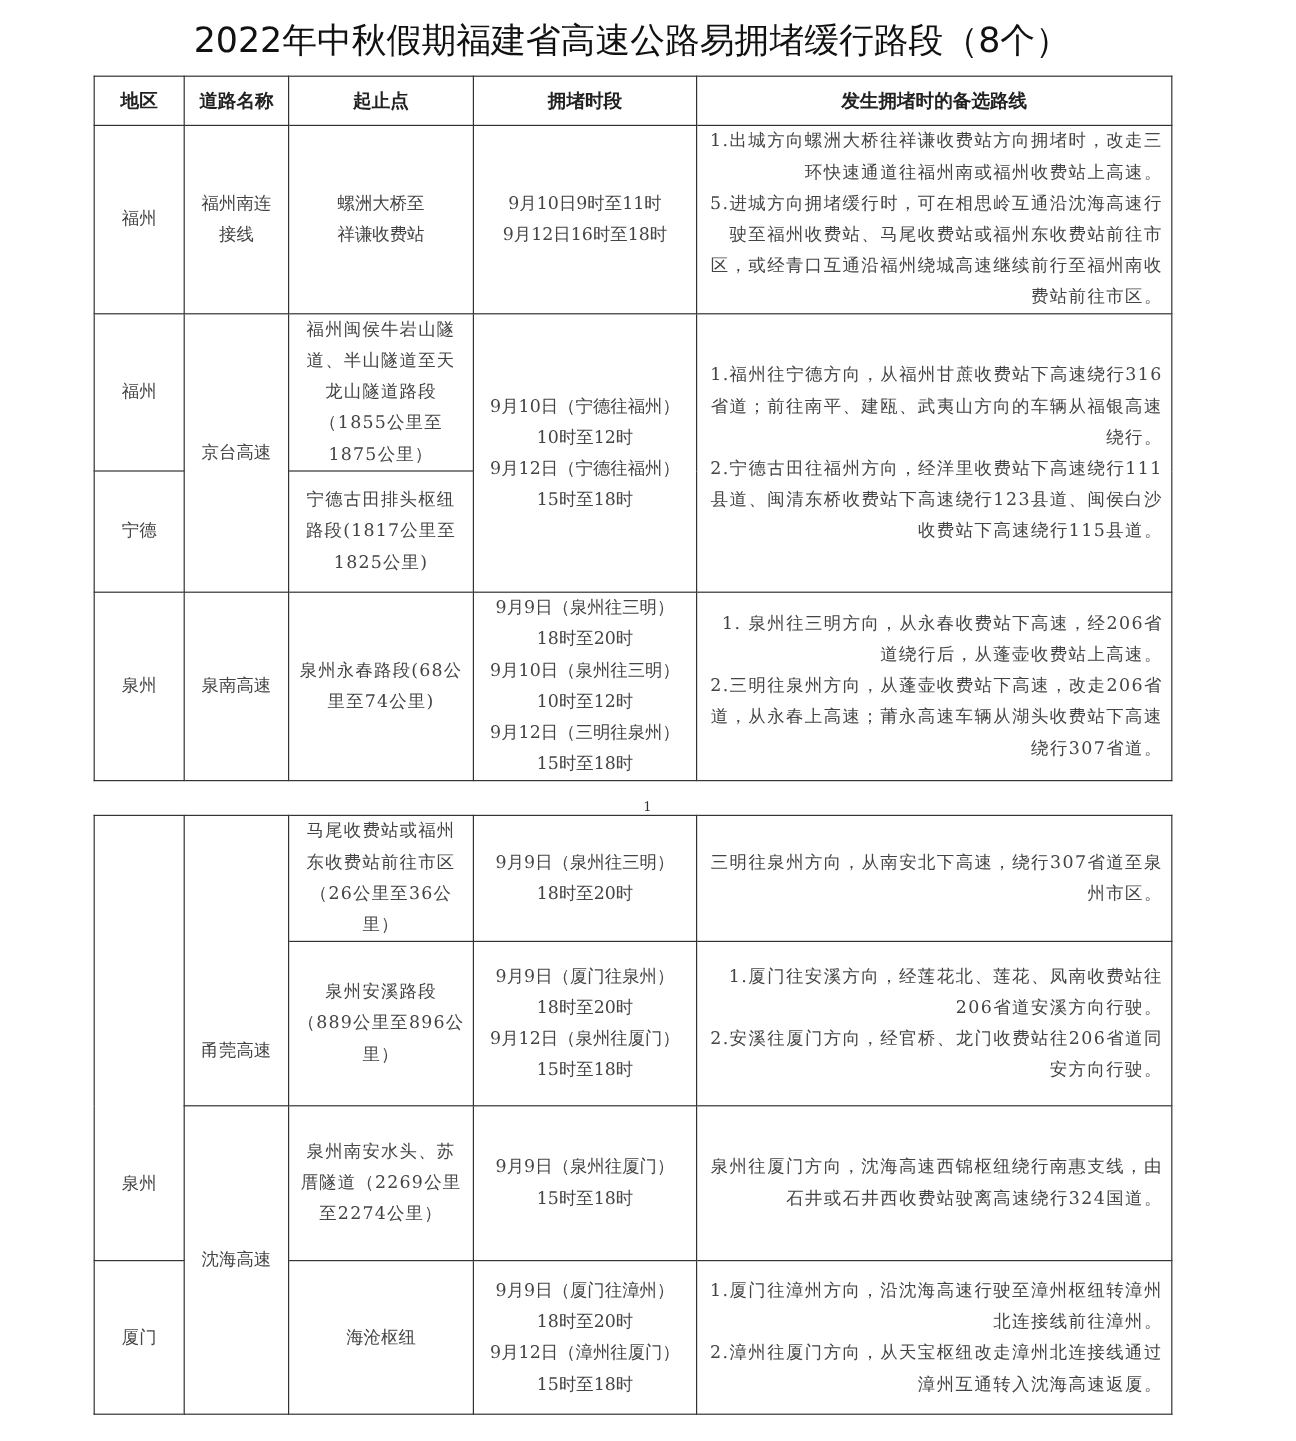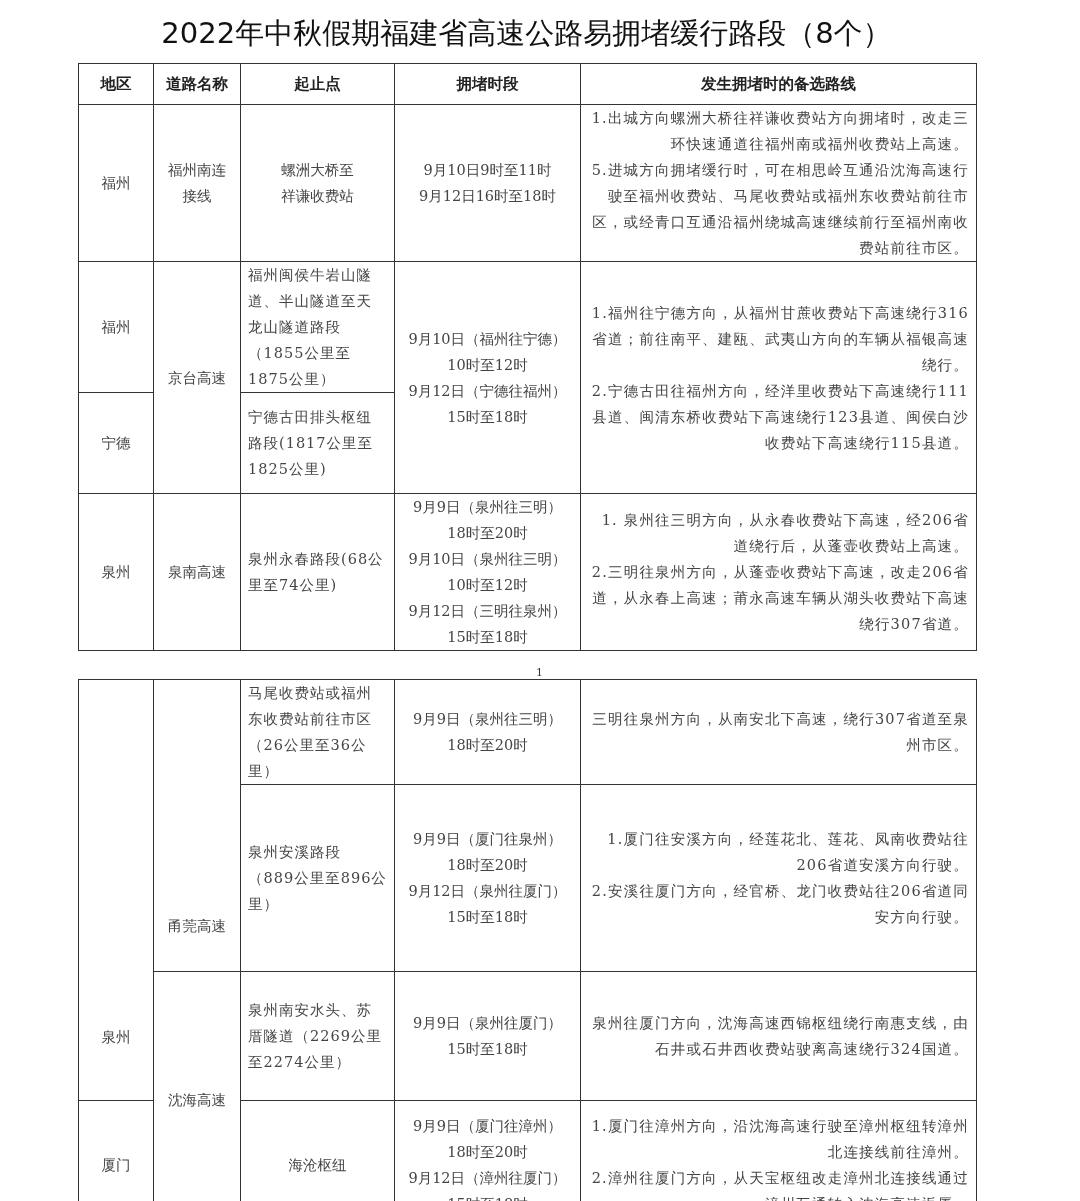--- a/index.html
+++ b/index.html
@@ -6,21 +6,21 @@
   body { width: 1080px; height: 1201px; position: relative; overflow: hidden;
          font-family: "DejaVu Serif", "Liberation Serif", serif; color: #333; }
   .title { position: absolute; top: 14px; left: 0; width: 1053px; text-align: center;
            font-family: "DejaVu Sans", "Liberation Sans", sans-serif; font-size: 29px;
            color: #111; letter-spacing: 0px; }
   table { position: absolute; left: 78px; border-collapse: collapse; table-layout: fixed; }
   td, th { border: 1.5px solid #333; padding: 0 7px; font-size: 14.5px; line-height: 26px;
            vertical-align: middle; color: #444; font-weight: normal; margin-left: 36px; }
   th { font-weight: bold; color: #222; text-align: center; height: 40px; font-size: 15.5px; }
   td.c { text-align: center; }
-  td.l { text-align: left; letter-spacing: 1px; }
+  td.l { text-align: center; letter-spacing: 1px; }
   td.route { text-align: right; letter-spacing: 1.2px; }
   .line { display: block; }
   .pagenum { position: absolute; top: 666px; left: 536px; font-size: 11px; color: #333; }
   #t1 { top: 63px; }
   #t2 { top: 679px; }
   col.c1 { width: 75px; } col.c2 { width: 87px; } col.c3 { width: 154px; }
   col.c4 { width: 186px; } col.c5 { width: 396px; }
 </style>
 </head>
 <body>
@@ -60,21 +60,21 @@
     <td class="route">
       <span class="line">1.出城方向螺洲大桥往祥谦收费站方向拥堵时，改走三环快速通道往福州南或福州收费站上高速。</span>
       <span class="line">5.进城方向拥堵缓行时，可在相思岭互通沿沈海高速行驶至福州收费站、马尾收费站或福州东收费站前往市区，或经青口互通沿福州绕城高速继续前行至福州南收费站前往市区。</span>
     </td>
   </tr>
   <tr style="height:101px">
     <td class="c">福州</td>
     <td class="c" rowspan="2">京台高速</td>
     <td class="l">福州闽侯牛岩山隧道、半山隧道至天龙山隧道路段（1855公里至1875公里）</td>
     <td class="c" rowspan="2">
-      <span class="line">9月10日（福州往宁德）</span>
+      <span class="line">9月10日（宁德往福州）</span>
       <span class="line">10时至12时</span>
       <span class="line">9月12日（宁德往福州）</span>
       <span class="line">15时至18时</span>
     </td>
     <td class="route" rowspan="2">
       <span class="line">1.福州往宁德方向，从福州甘蔗收费站下高速绕行316省道；前往南平、建瓯、武夷山方向的车辆从福银高速绕行。</span>
       <span class="line">2.宁德古田往福州方向，经洋里收费站下高速绕行111县道、闽清东桥收费站下高速绕行123县道、闽侯白沙收费站下高速绕行115县道。</span>
     </td>
   </tr>
   <tr style="height:101px">
@@ -117,21 +117,21 @@
     <td class="c" rowspan="2" style="vertical-align:bottom;padding-bottom:32px">甬莞高速</td>
     <td class="l">马尾收费站或福州东收费站前往市区（26公里至36公里）</td>
     <td class="c">
       <span class="line">9月9日（泉州往三明）</span>
       <span class="line">18时至20时</span>
     </td>
     <td class="route">
       <span class="line">三明往泉州方向，从南安北下高速，绕行307省道至泉州市区。</span>
     </td>
   </tr>
-  <tr style="height:187px">
+  <tr style="height:137px">
     <td class="l">泉州安溪路段（889公里至896公里）</td>
     <td class="c">
       <span class="line">9月9日（厦门往泉州）</span>
       <span class="line">18时至20时</span>
       <span class="line">9月12日（泉州往厦门）</span>
       <span class="line">15时至18时</span>
     </td>
     <td class="route">
       <span class="line">1.厦门往安溪方向，经莲花北、莲花、凤南收费站往206省道安溪方向行驶。</span>
       <span class="line">2.安溪往厦门方向，经官桥、龙门收费站往206省道同安方向行驶。</span>

